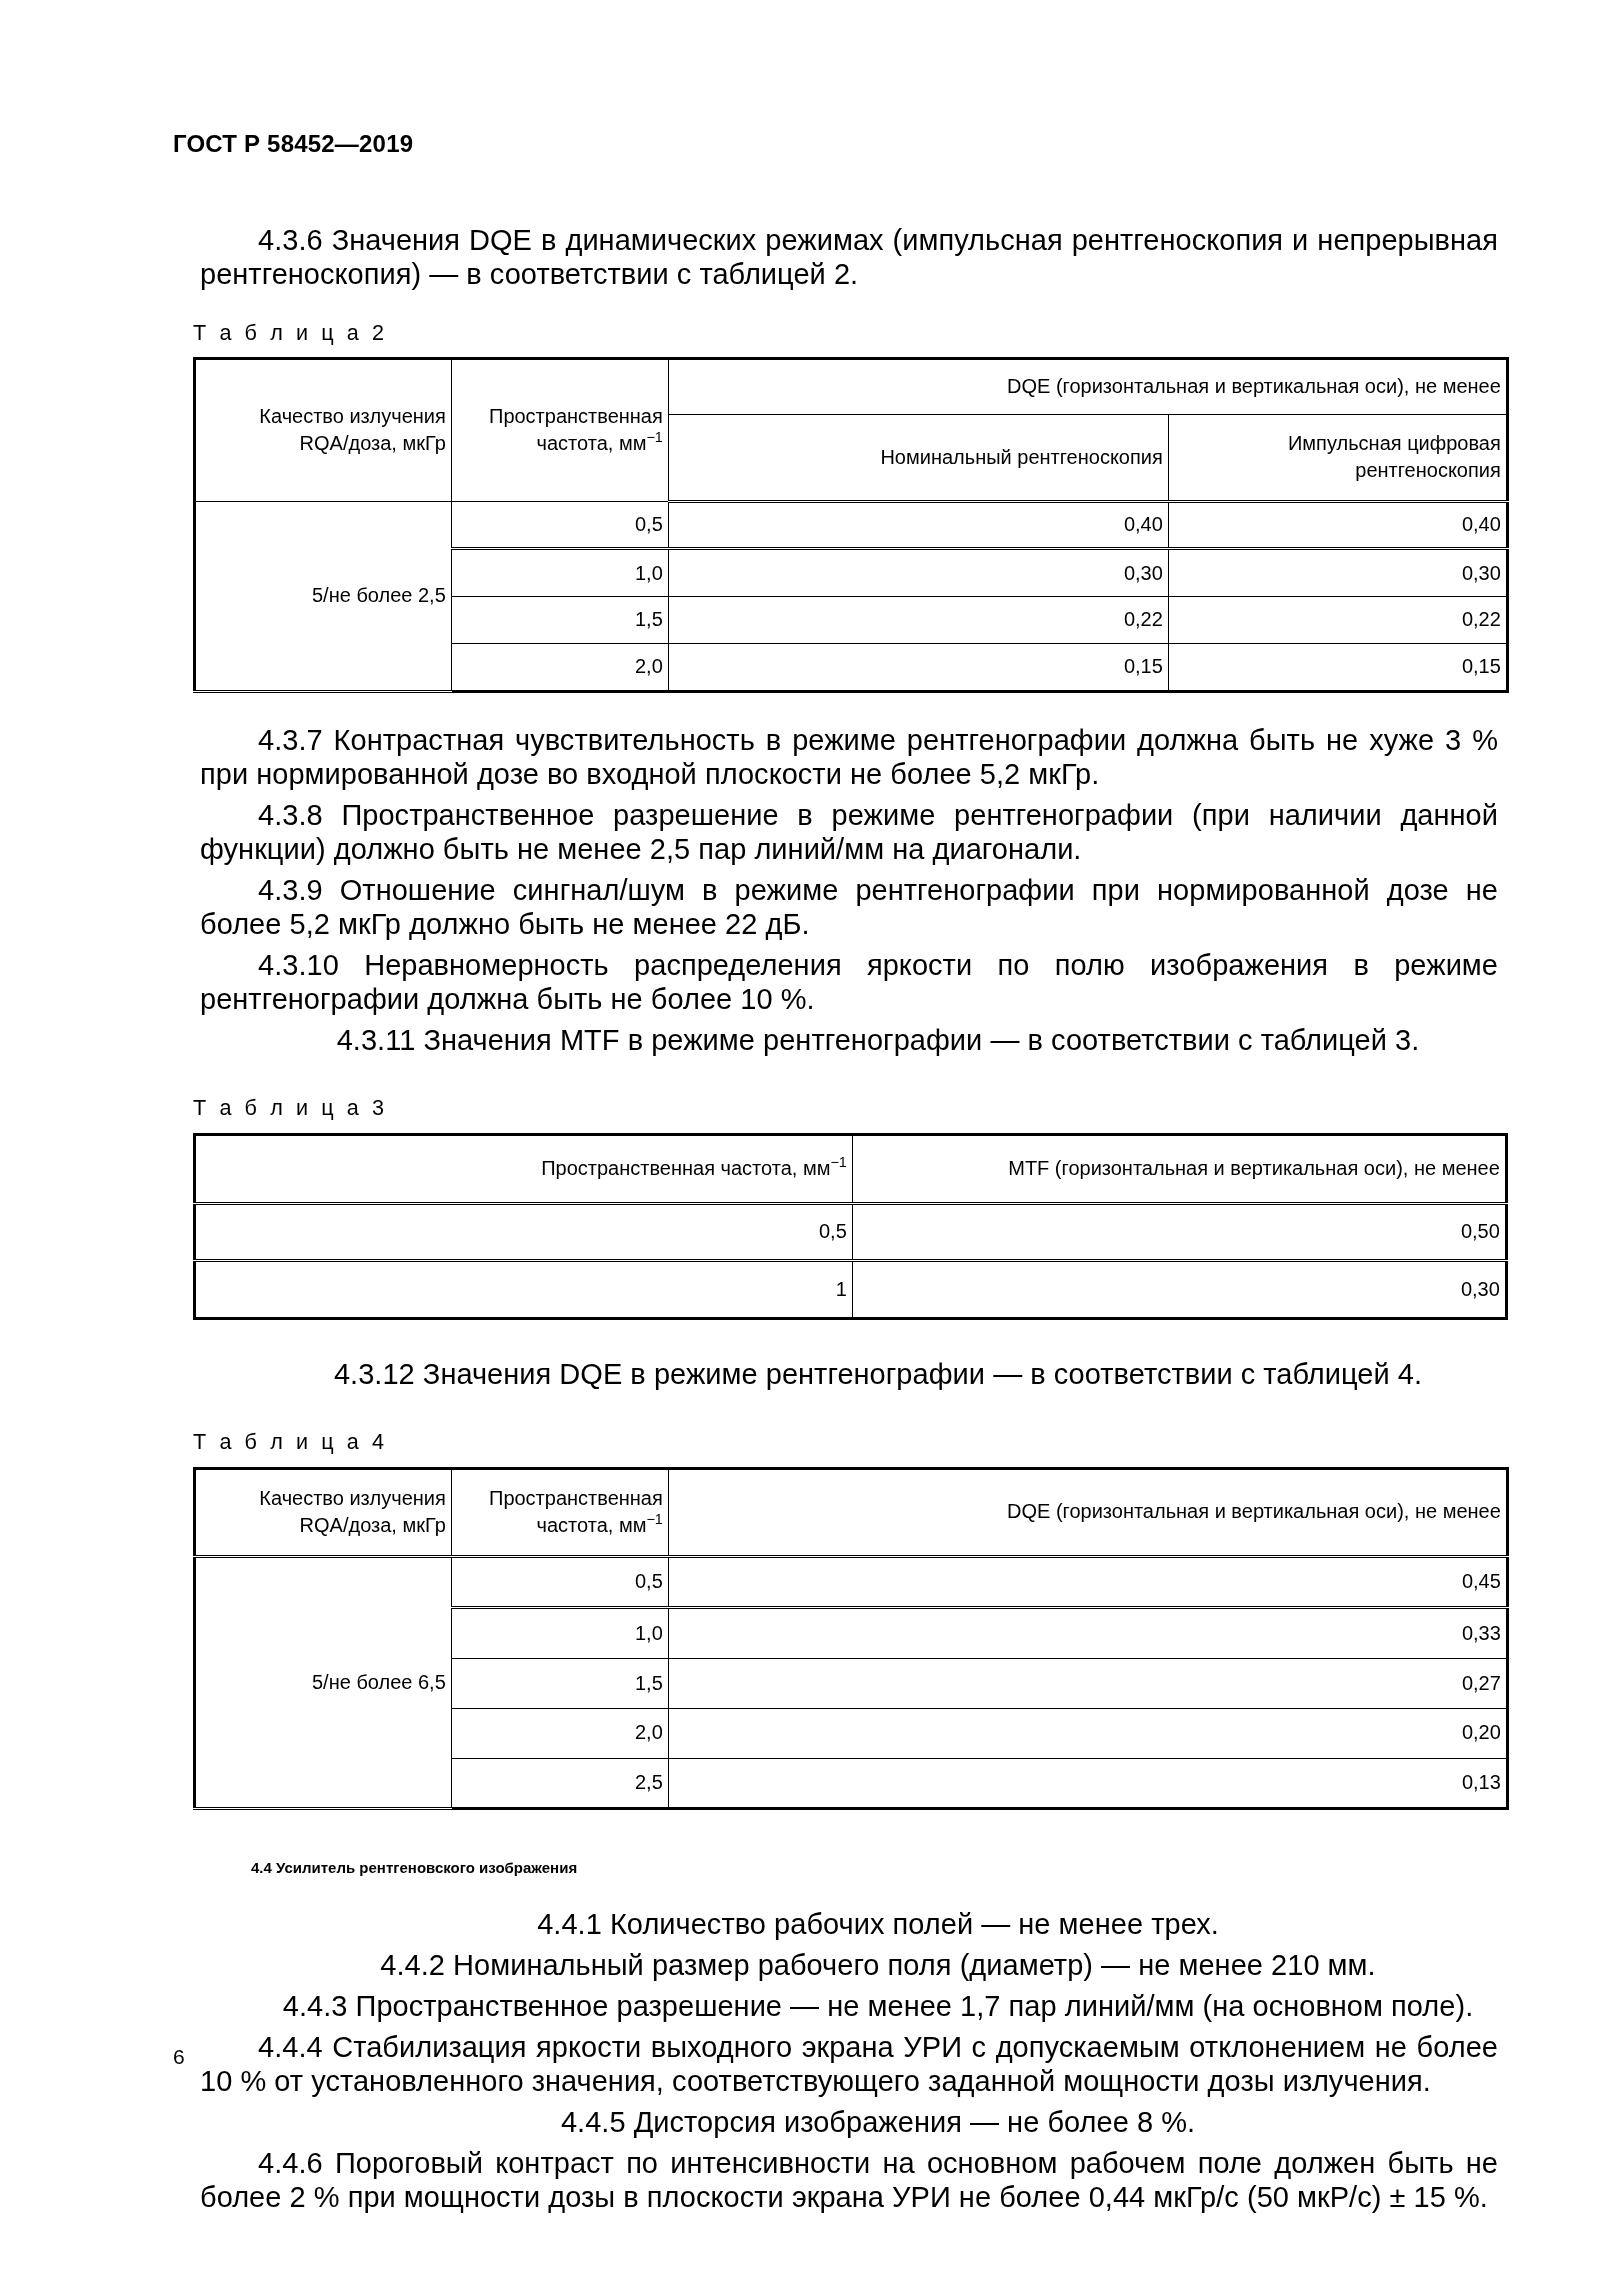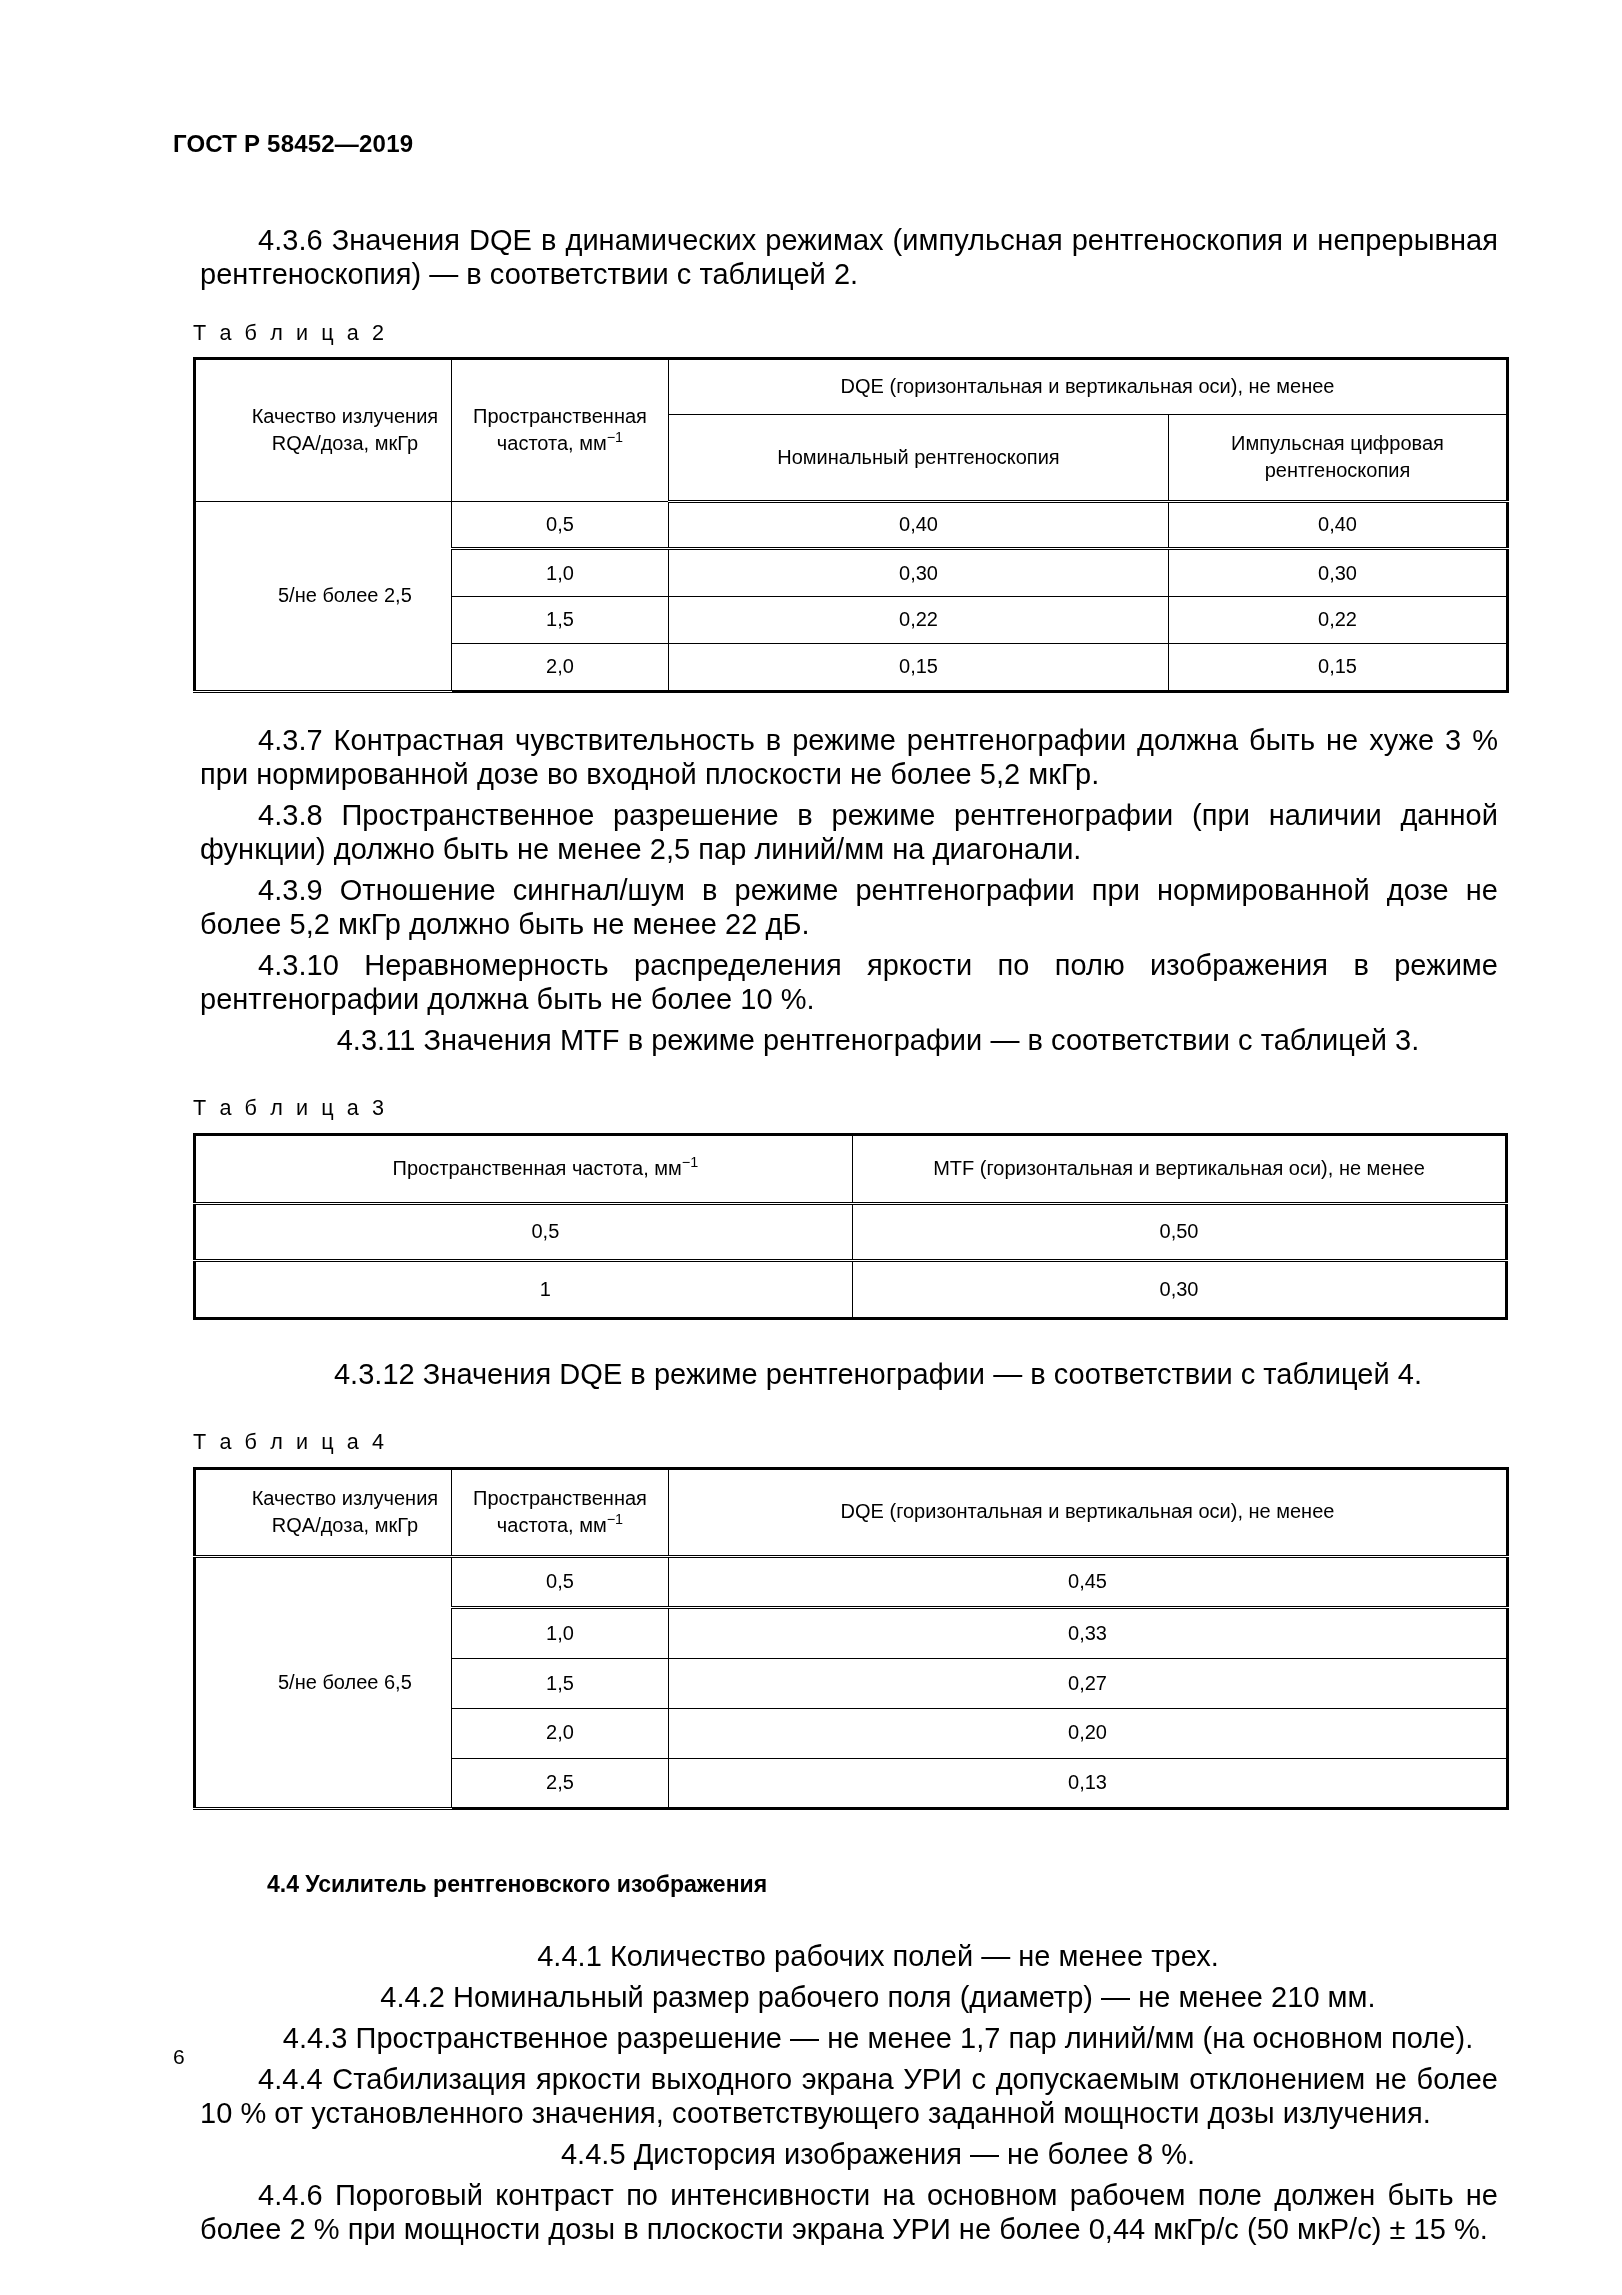--- a/index.html
+++ b/index.html
@@ -47,22 +47,22 @@
     font-size: 29px;
     line-height: 34px;
     text-align: justify;
     text-indent: 58px;
     letter-spacing: 0.03px;
   }
   p.para.nojust { text-align: center; }
   .gap-md { height: 19.6px; }
 
   h3.sub-head {
-    margin: 16px;
-    font-size: 23px;
+    margin: 0;
+    font-size: 15px;
     line-height: 34px;
     font-weight: bold;
     text-indent: 58px;
   }
 
   
   .tbl-caption {
     font-size: 21.6px;
     line-height: 29px;
     letter-spacing: 3.6px;
@@ -71,21 +71,21 @@
 
   
   table.gost {
     border-collapse: collapse;
     width: 1312px;
     table-layout: fixed;
     font-size: 20px;
   }
   table.gost td {
     border: 1.3px solid #000;
-    text-align: center;
+    text-align: right;
     vertical-align: middle;
     padding: 3.9px 5.2px;
     line-height: 27.5px;
   }
   table.gost .outer-top    { border-top-width: 3.3px; }
   table.gost .outer-bottom { border-bottom-width: 3.3px; }
   table.gost .outer-left   { border-left-width: 3.3px; padding-left: 48px; }
   table.gost .outer-right  { border-right-width: 3.3px; }
   
   table.gost .head-sep-bottom { border-bottom: 3.3px double #000; border-bottom-width: 3.9px; }

